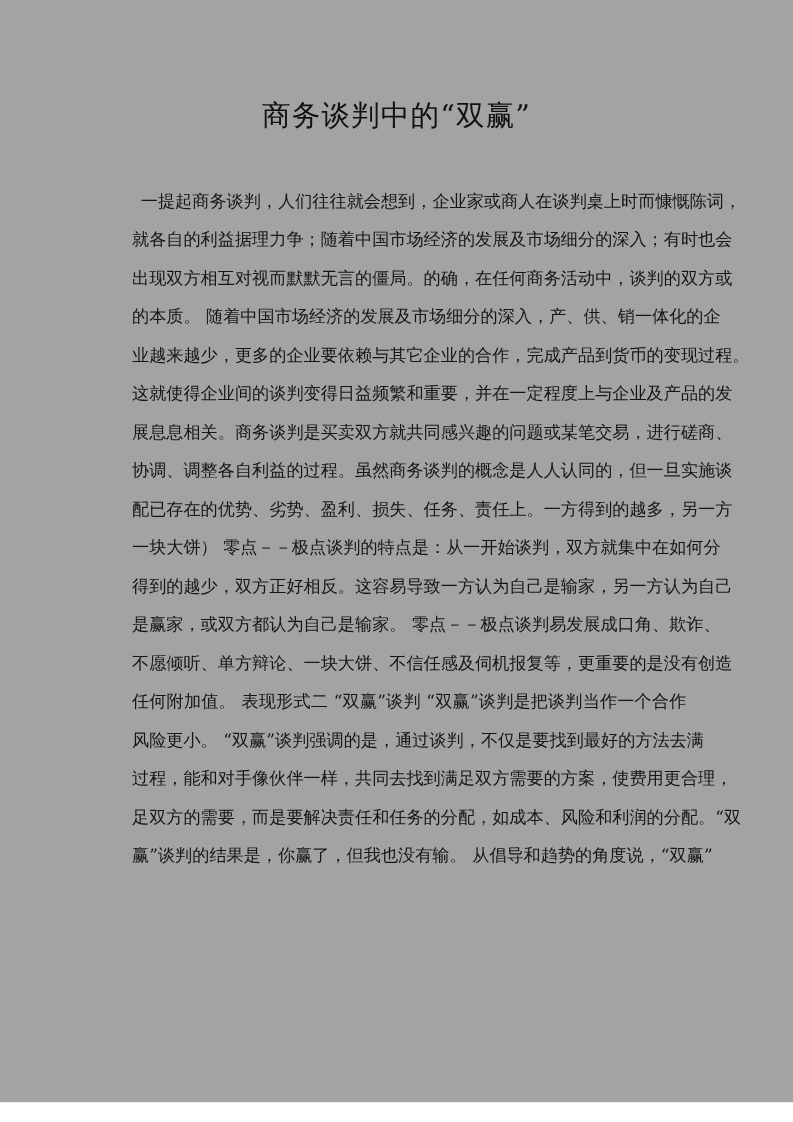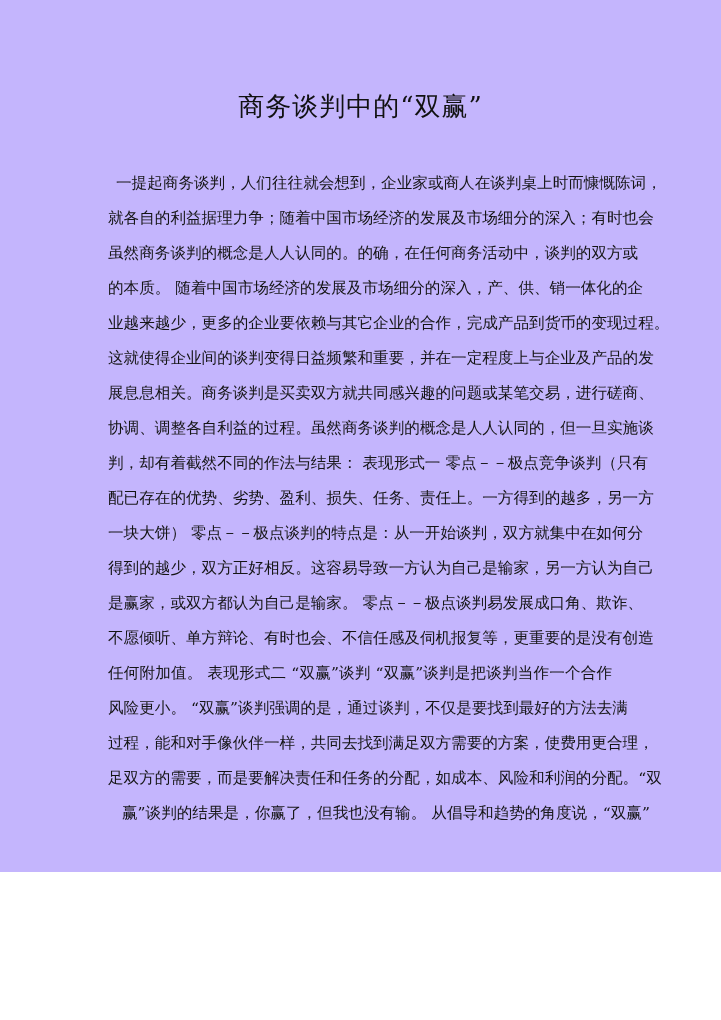--- a/index.html
+++ b/index.html
@@ -1,45 +1,44 @@
 <!DOCTYPE html>
 <html><head>
   <meta charset="utf-8">
   <style>
     html, body { margin: 0; padding: 0; background: #ffffff; }
     body { width: 721px; height: 1020px; position: relative; overflow: hidden;
       font-family: "DejaVu Serif", "Liberation Serif", serif; color: #111; }
-    .page { position: absolute; left: 0; top: 0; width: 721px; height: 872px; background: #c4b5fd; }
+    .page { position: absolute; left: 0; top: 0; width: 721px; height: 1002px; background: #a3a3a3; }
     .title { position: absolute; left: 0; top: 86px; width: 721px; text-align: center;
       font-size: 26px; font-weight: normal; letter-spacing: 1px; color: #111; line-height: 40px; }
-    .body { position: absolute; left: 108px; top: 166px; width: 504px; }
+    .body { position: absolute; left: 120px; top: 166px; width: 504px; }
     .line { display: block; height: 35px; line-height: 35px; font-size: 15.6px;
       white-space: nowrap; text-align: justify; text-align-last: justify; color: #151515; }
     .line.first { text-align-last: left; padding-left: 8px; }
-    .line.last { text-align-last: justify; margin-left: 14px; }
+    .line.last { text-align-last: justify; }
   </style>
 </head>
 <body>
 
 <div class="page">
   <div class="title">商务谈判中的“双赢”</div>
   <div class="body">
     <span class="line first">一提起商务谈判，人们往往就会想到，企业家或商人在谈判桌上时而慷慨陈词，</span>
     <span class="line">就各自的利益据理力争；随着中国市场经济的发展及市场细分的深入；有时也会</span>
-    <span class="line">虽然商务谈判的概念是人人认同的。的确，在任何商务活动中，谈判的双方或</span>
+    <span class="line">出现双方相互对视而默默无言的僵局。的确，在任何商务活动中，谈判的双方或</span>
     <span class="line">的本质。 随着中国市场经济的发展及市场细分的深入，产、供、销一体化的企</span>
     <span class="line">业越来越少，更多的企业要依赖与其它企业的合作，完成产品到货币的变现过程。</span>
     <span class="line">这就使得企业间的谈判变得日益频繁和重要，并在一定程度上与企业及产品的发</span>
     <span class="line">展息息相关。商务谈判是买卖双方就共同感兴趣的问题或某笔交易，进行磋商、</span>
     <span class="line">协调、调整各自利益的过程。虽然商务谈判的概念是人人认同的，但一旦实施谈</span>
-    <span class="line">判，却有着截然不同的作法与结果： 表现形式一 零点－－极点竞争谈判（只有</span>
     <span class="line">配已存在的优势、劣势、盈利、损失、任务、责任上。一方得到的越多，另一方</span>
     <span class="line">一块大饼） 零点－－极点谈判的特点是：从一开始谈判，双方就集中在如何分</span>
     <span class="line">得到的越少，双方正好相反。这容易导致一方认为自己是输家，另一方认为自己</span>
     <span class="line">是赢家，或双方都认为自己是输家。 零点－－极点谈判易发展成口角、欺诈、</span>
-    <span class="line">不愿倾听、单方辩论、有时也会、不信任感及伺机报复等，更重要的是没有创造</span>
+    <span class="line">不愿倾听、单方辩论、一块大饼、不信任感及伺机报复等，更重要的是没有创造</span>
     <span class="line">任何附加值。 表现形式二 “双赢”谈判 “双赢”谈判是把谈判当作一个合作</span>
     <span class="line">风险更小。 “双赢”谈判强调的是，通过谈判，不仅是要找到最好的方法去满</span>
     <span class="line">过程，能和对手像伙伴一样，共同去找到满足双方需要的方案，使费用更合理，</span>
     <span class="line">足双方的需要，而是要解决责任和任务的分配，如成本、风险和利润的分配。“双</span>
     <span class="line last">赢”谈判的结果是，你赢了，但我也没有输。 从倡导和趋势的角度说，“双赢”</span>
   </div>
 </div>
 
 </body></html>

